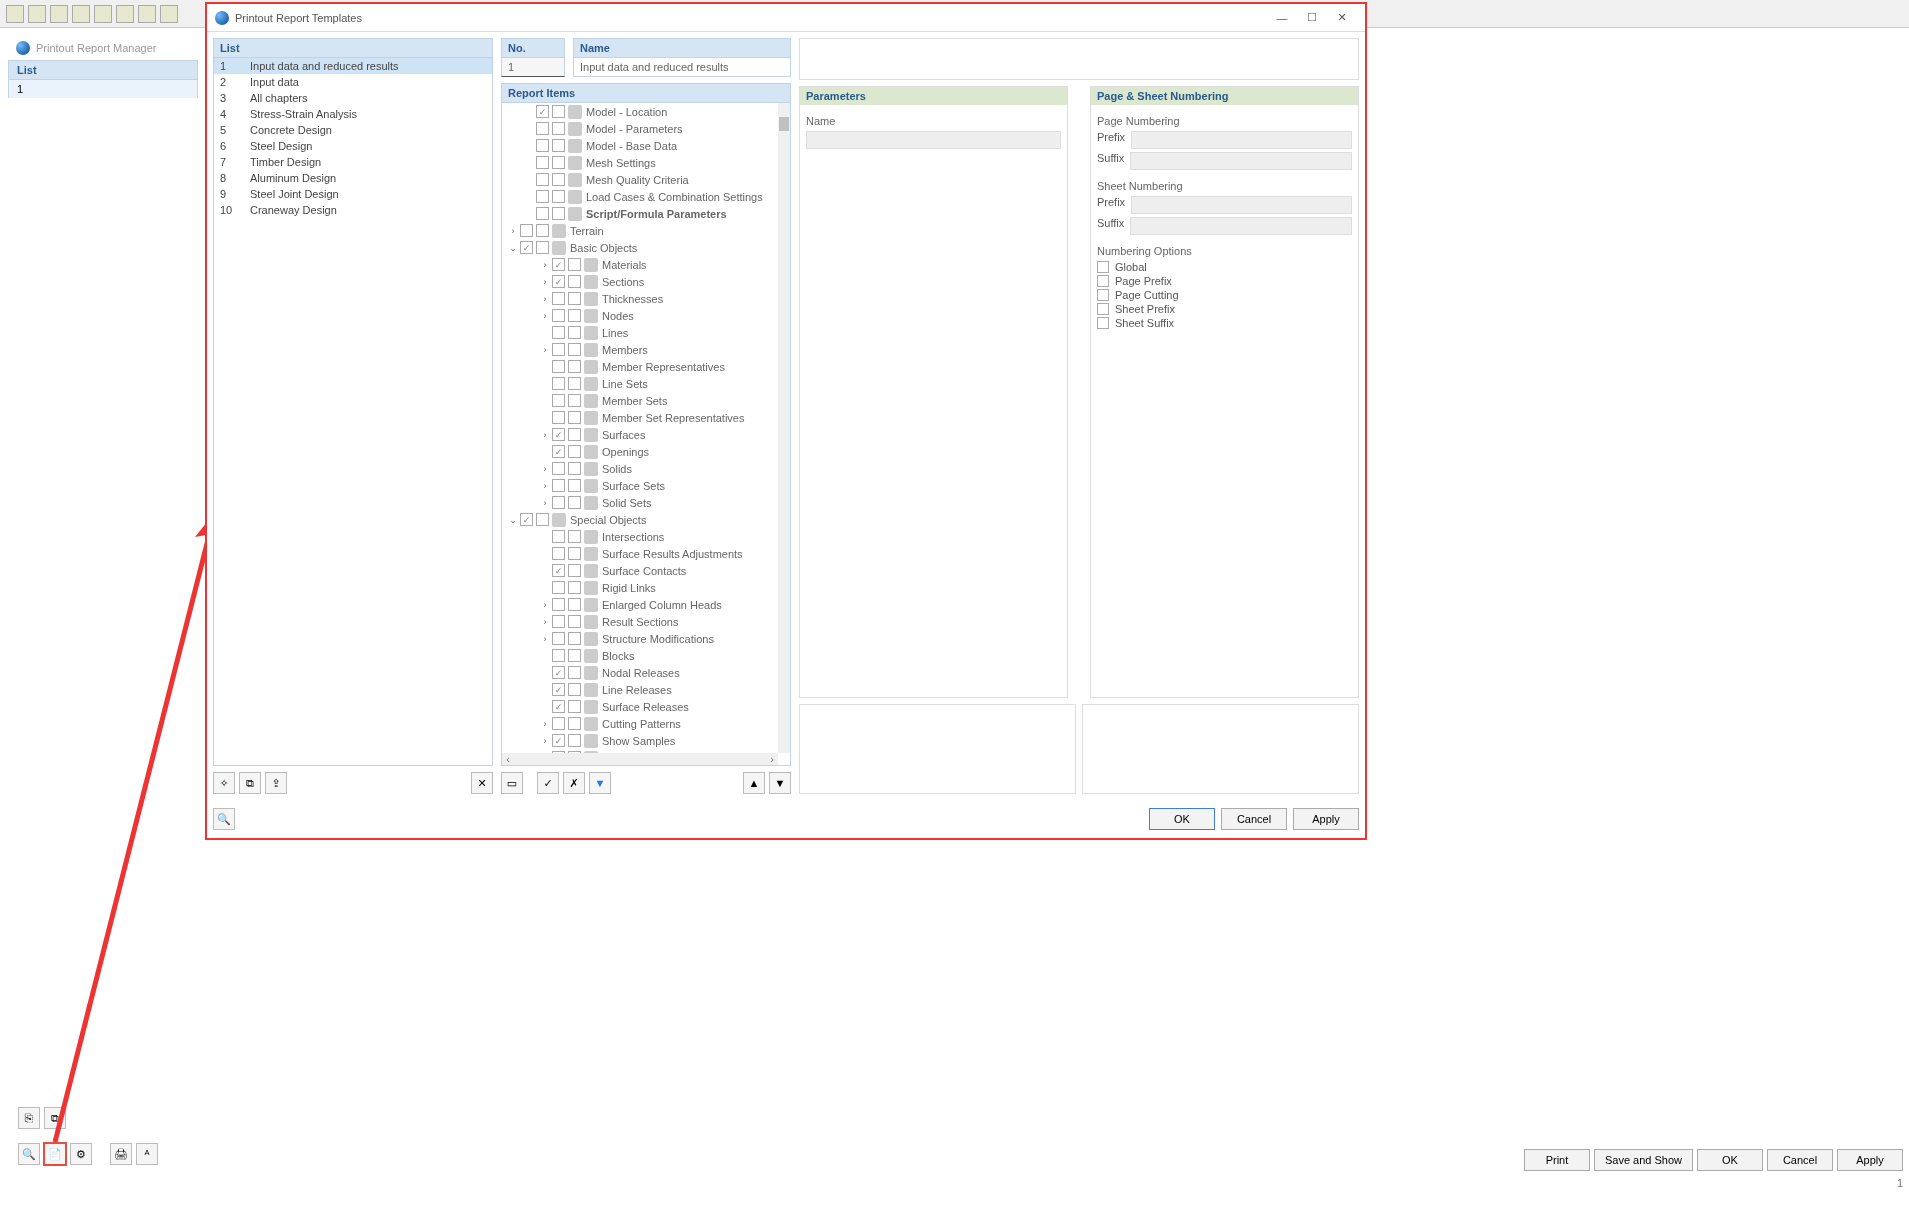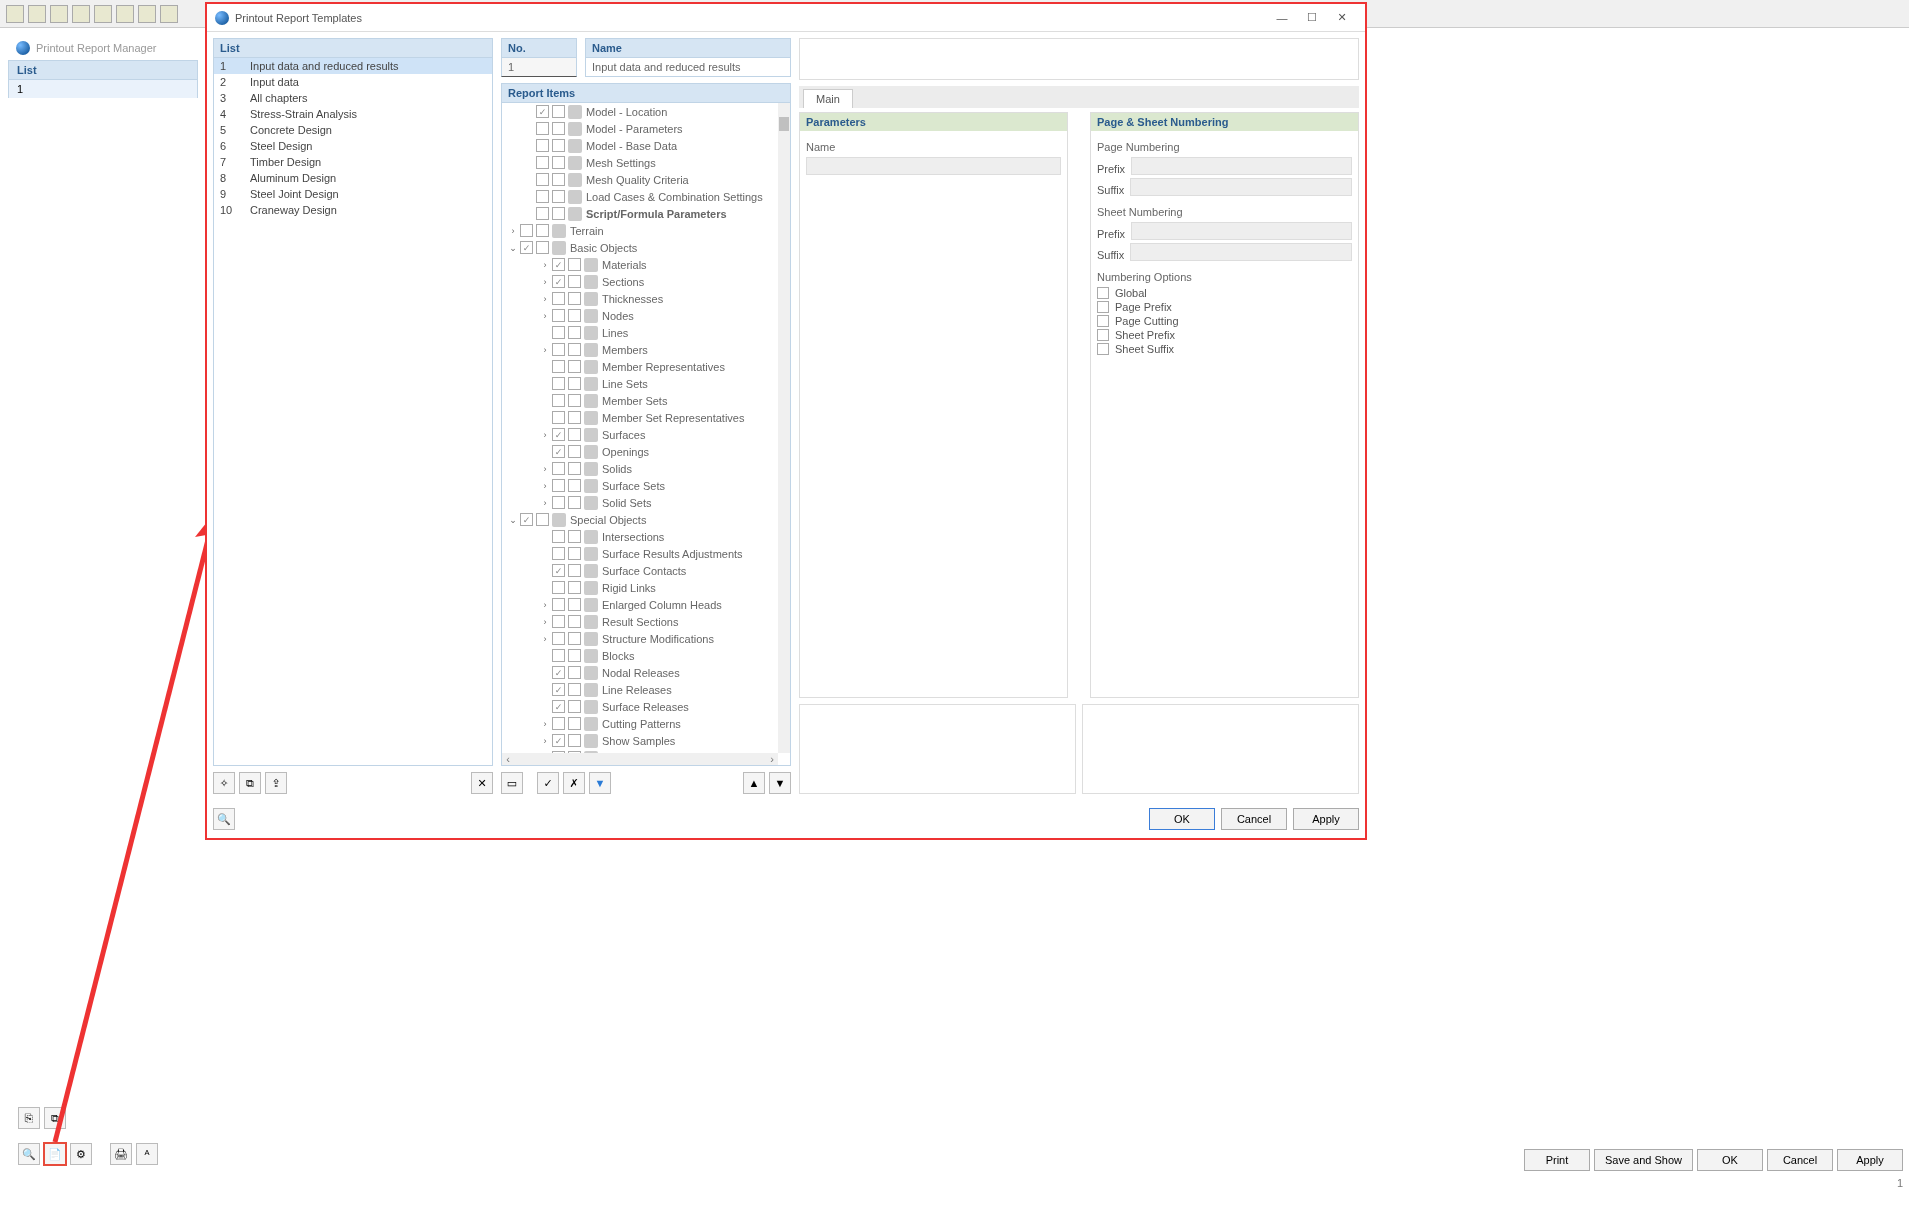--- a/index.html
+++ b/index.html
@@ -41,21 +41,21 @@
 .panel-hdr { background: #d6e5f3; color: #2a5b8d; padding: 3px 6px; font-weight: 600; border: 1px solid #c0d4e6; }
 .list-box { flex: 1; border: 1px solid #c0d4e6; border-top: none; overflow: auto; }
 .list-row { display: flex; padding: 2px 6px; color: #444; }
 .list-row .n { width: 30px; }
 .list-row.sel { background: #cfe3f7; }
 .left-tools { display: flex; gap: 4px; margin-top: 6px; align-items: center; }
 .left-tools .spacer { flex: 1; }
 
 .top-fields { display: flex; gap: 8px; margin-bottom: 6px; }
 .field-group { display: flex; flex-direction: column; }
-.field-group.small { width: 76px; }
+.field-group.small { width: 64px; }
 .field-group.big { flex: 1; }
 .field-label { background: #d6e5f3; color: #2a5b8d; padding: 3px 6px; font-weight: 600; border: 1px solid #c0d4e6; }
 .field-input { border: 1px solid #c0d4e6; border-top: none; padding: 3px 6px; color: #666; background: #fff; }
 .field-input.ro { background: #f6f6f6; border-bottom: 1px solid #555; }
 
 .tree-wrap { flex: 1; border: 1px solid #c0d4e6; border-top: none; overflow: hidden; position: relative; }
 .tree-scroll { position: absolute; top:0;left:0;right:12px;bottom:12px; overflow: hidden; }
 .scrollbar-v { position: absolute; right:0; top:0; bottom:12px; width:12px; background:#f0f0f0; }
 .scrollbar-v .thumb { position:absolute; top:14px; left:1px; right:1px; height: 14px; background:#c0c0c0; }
 .scrollbar-h { position: absolute; left:0; right:12px; bottom:0; height:12px; background:#f0f0f0; display:flex; justify-content:space-between; align-items:center; }
@@ -68,21 +68,21 @@
 .mid-tools { display: flex; gap: 4px; margin-top: 6px; align-items:center; }
 
 
 .tabbar { height: 22px; background: #ececec; display: flex; align-items: flex-end; padding-left: 4px; margin-bottom: 4px; }
 .tab { padding: 3px 12px; background: #fff; border: 1px solid #ccc; border-bottom: none; color: #555; }
 .right-panels { flex: 1; display: flex; gap: 22px; }
 .rp { flex: 1; border: 1px solid #ddd; display:flex; flex-direction:column; }
 .rp-hdr { background: #dbe8cf; color: #2a5b8d; font-weight: 600; padding: 3px 6px; }
 .rp-body { flex:1; padding: 6px; color:#555; }
 .rp-body .lbl { display:block; margin: 4px 0; color:#666; }
-.rp-body .row { display:flex; align-items:flex-end; margin: 3px 0; gap:6px; }
+.rp-body .row { display:flex; align-items:flex-start; margin: 3px 0; gap:6px; }
 .rp-body .row input[type=text] { flex:1; height:18px; background:#eee; border:1px solid #ddd; }
 .rp-body .chk { display:flex; align-items:center; gap:6px; margin: 2px 0; }
 .rp-body .chk .box { width:12px; height:12px; border:1px solid #aaa; }
 .empty-box { height: 90px; border:1px solid #ddd; margin-top:6px; }
 </style>
 </head>
 <body>
 
 <div class="bg-toolbar">
   <div class="tbtn"></div>
@@ -503,23 +503,20 @@
         <div class="small-btn">✗</div>
         <div class="small-btn" style="color:#2a7bd6">▼</div>
         <span style="flex:1"></span>
         <div class="small-btn">▲</div>
         <div class="small-btn">▼</div>
       </div>
     </div>
 
     <div class="col-right">
       <div style="height:42px; border:1px solid #ddd; margin-bottom:6px"></div>
-      <div class="tabbar">
-        <div class="tab">Main</div>
-      </div>
       <div class="right-panels">
         <div class="rp">
           <div class="rp-hdr">Parameters</div>
           <div class="rp-body">
             <span class="lbl">Name</span>
             <div class="row">
                 <input type="text" style="">
               </div>
           </div>
         </div>

